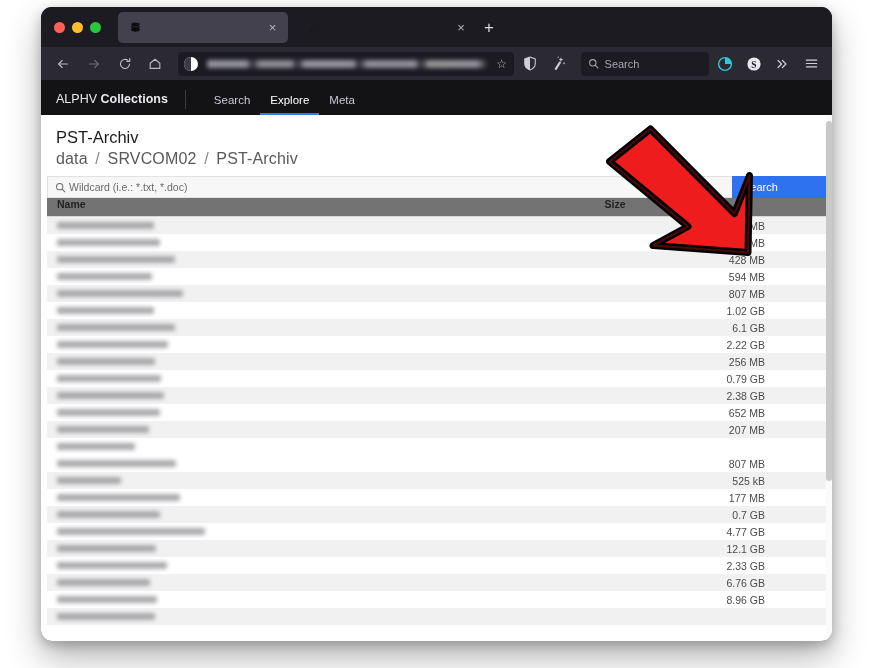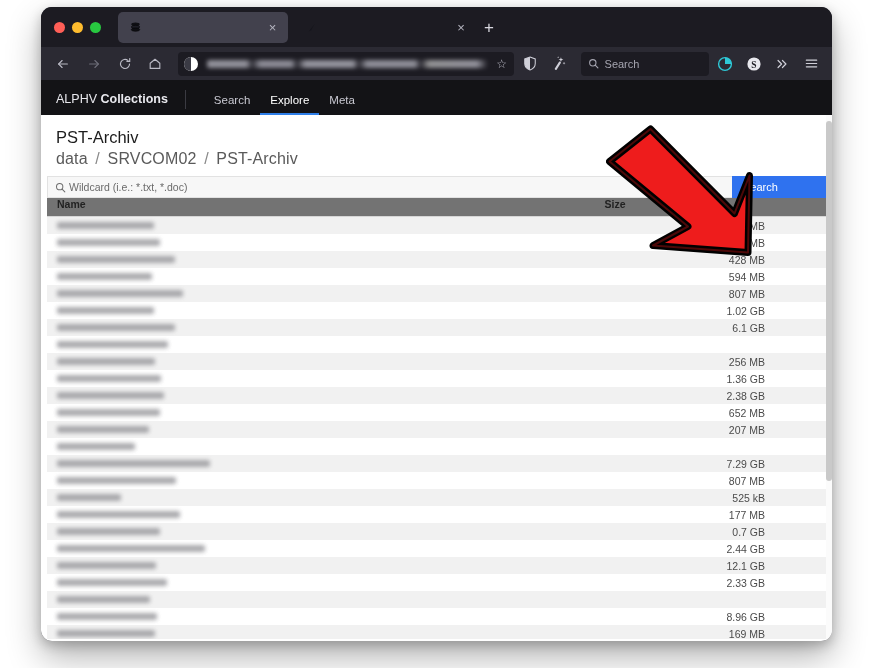--- a/index.html
+++ b/index.html
@@ -602,34 +602,35 @@
               <div class="td-name">
                 <span class="redact" style="width: 118px;"></span>
               </div>
               <div class="td-size">6.1 GB</div>
               <div class="td-rest"></div>
             </div>
             <div class="trow odd">
               <div class="td-name">
                 <span class="redact" style="width: 111px;"></span>
               </div>
+              <div class="td-size">2.22 GB</div>
               <div class="td-rest"></div>
             </div>
             <div class="trow even">
               <div class="td-name">
                 <span class="redact" style="width: 98px;"></span>
               </div>
               <div class="td-size">256 MB</div>
               <div class="td-rest"></div>
             </div>
             <div class="trow odd">
               <div class="td-name">
                 <span class="redact" style="width: 104px;"></span>
               </div>
-              <div class="td-size">1.36 GB</div>
+              <div class="td-size">0.79 GB</div>
               <div class="td-rest"></div>
             </div>
             <div class="trow even">
               <div class="td-name">
                 <span class="redact" style="width: 107px;"></span>
               </div>
               <div class="td-size">2.38 GB</div>
               <div class="td-rest"></div>
             </div>
             <div class="trow odd">
@@ -645,27 +646,20 @@
               </div>
               <div class="td-size">207 MB</div>
               <div class="td-rest"></div>
             </div>
             <div class="trow odd">
               <div class="td-name">
                 <span class="redact" style="width: 78px;"></span>
               </div>
               <div class="td-rest"></div>
             </div>
-            <div class="trow even">
-              <div class="td-name">
-                <span class="redact" style="width: 153px;"></span>
-              </div>
-              <div class="td-size">7.29 GB</div>
-              <div class="td-rest"></div>
-            </div>
             <div class="trow odd">
               <div class="td-name">
                 <span class="redact" style="width: 119px;"></span>
               </div>
               <div class="td-size">807 MB</div>
               <div class="td-rest"></div>
             </div>
             <div class="trow even">
               <div class="td-name">
                 <span class="redact" style="width: 64px;"></span>
@@ -684,55 +678,55 @@
               <div class="td-name">
                 <span class="redact" style="width: 103px;"></span>
               </div>
               <div class="td-size">0.7 GB</div>
               <div class="td-rest"></div>
             </div>
             <div class="trow odd">
               <div class="td-name">
                 <span class="redact" style="width: 148px;"></span>
               </div>
-              <div class="td-size">2.44 GB</div>
+              <div class="td-size">4.77 GB</div>
               <div class="td-rest"></div>
             </div>
             <div class="trow even">
               <div class="td-name">
                 <span class="redact" style="width: 99px;"></span>
               </div>
               <div class="td-size">12.1 GB</div>
               <div class="td-rest"></div>
             </div>
             <div class="trow odd">
               <div class="td-name">
                 <span class="redact" style="width: 110px;"></span>
               </div>
               <div class="td-size">2.33 GB</div>
               <div class="td-rest"></div>
             </div>
             <div class="trow even">
               <div class="td-name">
                 <span class="redact" style="width: 93px;"></span>
               </div>
+              <div class="td-size">6.76 GB</div>
               <div class="td-rest"></div>
             </div>
             <div class="trow odd">
               <div class="td-name">
                 <span class="redact" style="width: 100px;"></span>
               </div>
               <div class="td-size">8.96 GB</div>
               <div class="td-rest"></div>
             </div>
             <div class="trow even">
               <div class="td-name">
                 <span class="redact" style="width: 98px;"></span>
               </div>
-              <div class="td-size">169 MB</div>
               <div class="td-rest"></div>
             </div>
           </div>
       </div>
     </div>
 
     <div class="vscroll">
       <div class="vscroll-thumb"></div>
     </div>
   </div>

